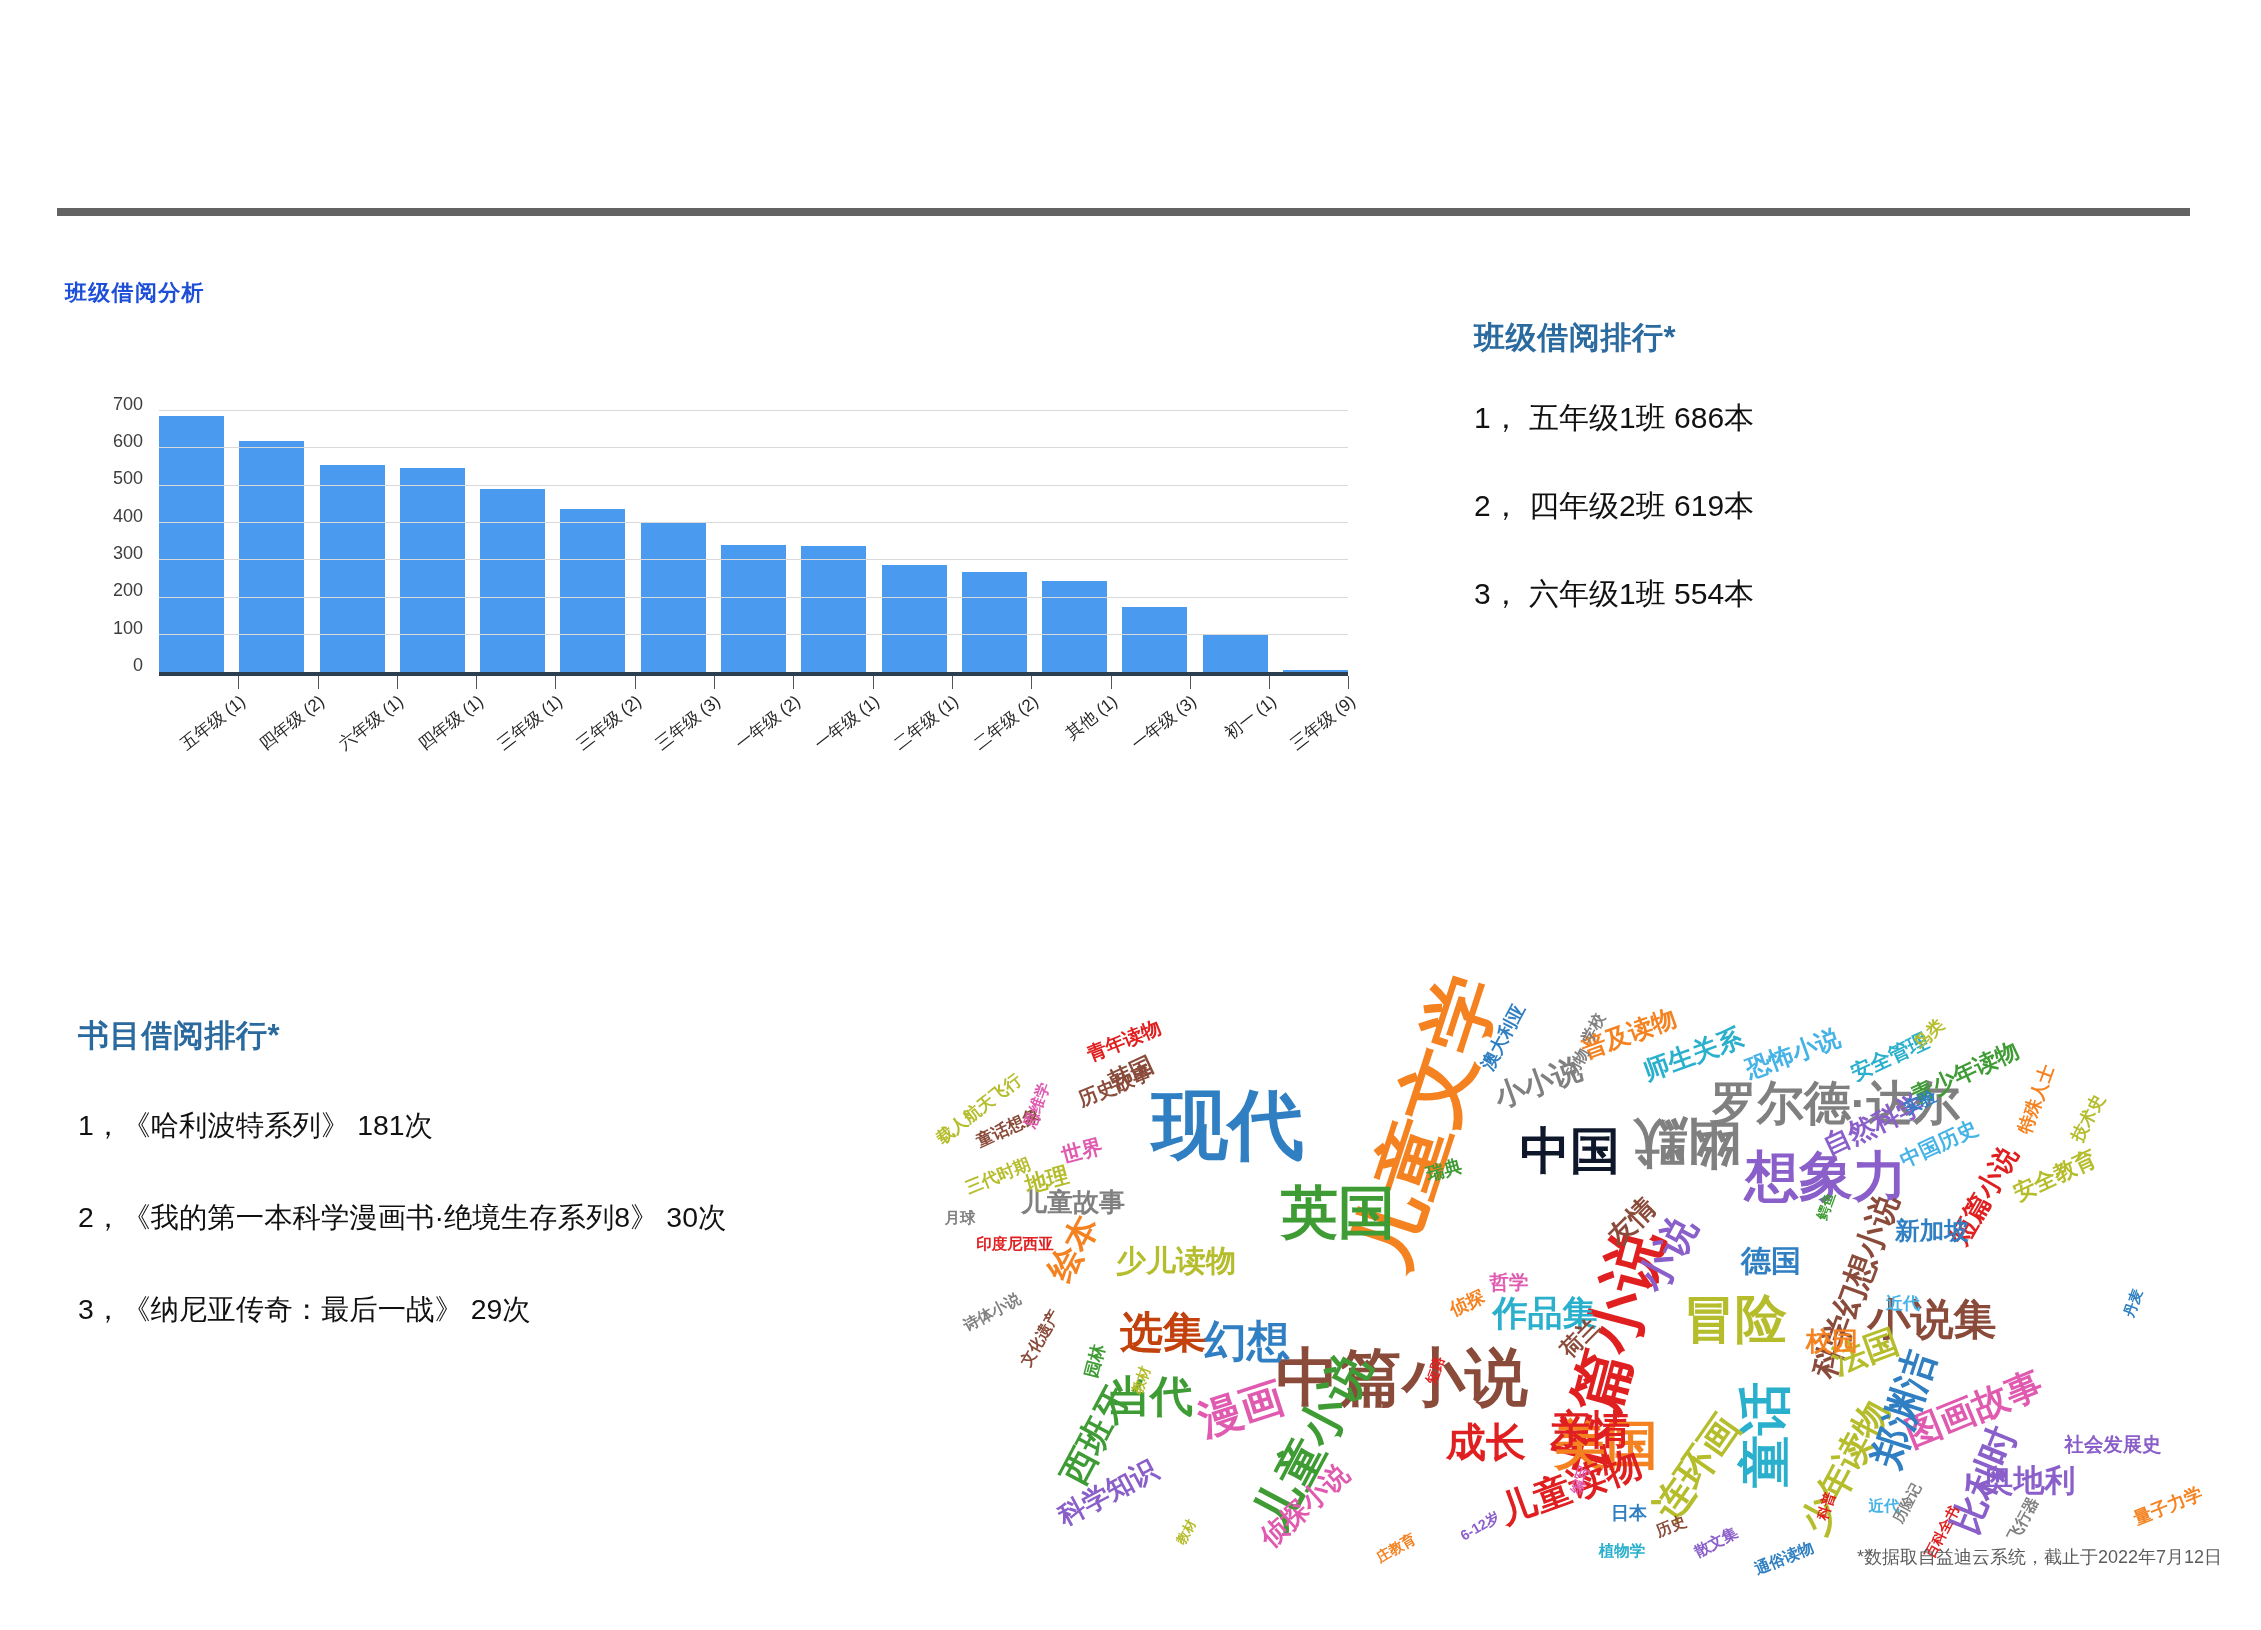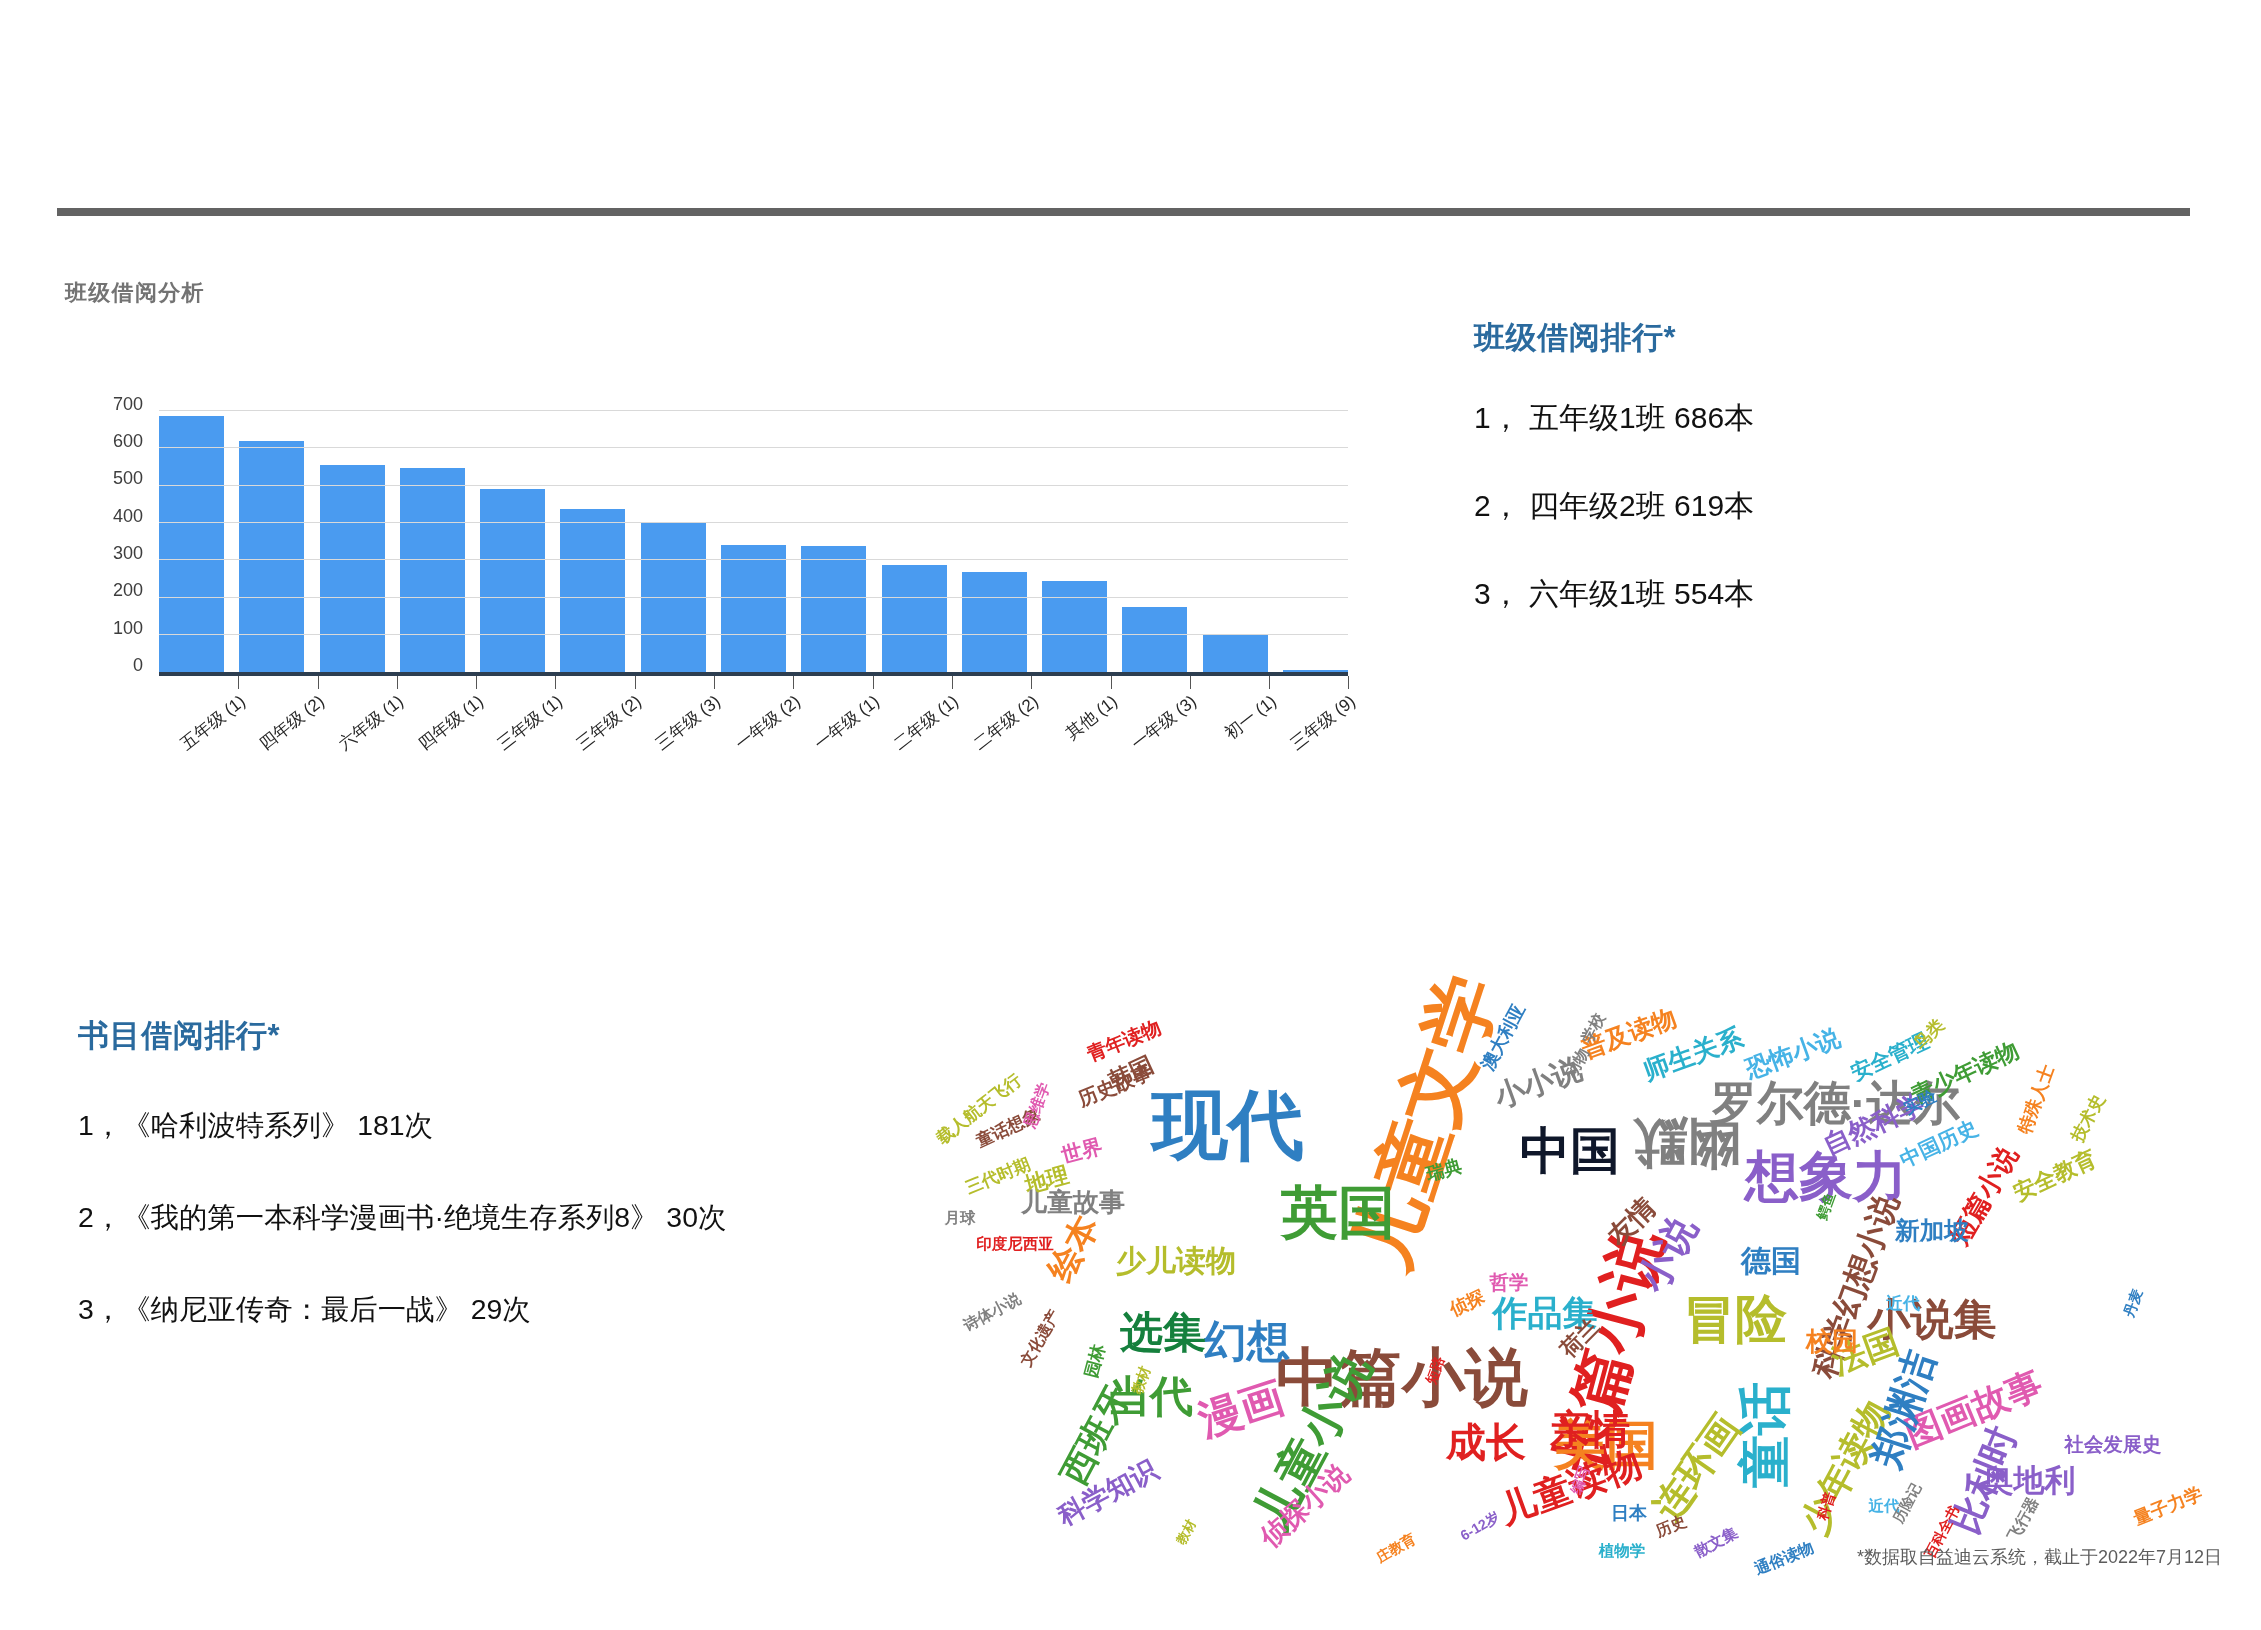--- a/index.html
+++ b/index.html
@@ -21,21 +21,21 @@
     font-size: 30px; color:#6e6e6e; letter-spacing: 11px;
     margin-top: 9px; white-space:nowrap; font-weight:400;
   }
   .hdr-rule {
     position:absolute; left:57px; top:208px; width:2133px; height:7.8px;
     background:#636363;
   }
 
   
   .chart-wrap { position:absolute; left:65px; top:278px; width:1293px; height:491px; }
-  .chart-title { font-size:22px; font-weight:700; color:#737373; letter-spacing:1.3px; }
+  .chart-title { font-size:22px; font-weight:700; color:#1d4ed8; letter-spacing:1.3px; }
 
   .plot-area {
     position:absolute; left:94px; top:133px;
     width:1189px; height:265px;
   }
   .ylabels { position:absolute; left:0px; top:122px; width:78px; height:278px; }
   .ylab {
     position:absolute; right:0; transform:translateY(-50%);
     font-size:18px; color:#3d3d3d; text-align:right; white-space:nowrap;
   }
@@ -177,21 +177,21 @@
       <div class="w" style="left: 911px; top: 113px; font-size: 47px; color: rgb(128, 128, 128); transform: translate(-50%, -50%) rotate(0deg);">罗尔德·达尔</div>
       <div class="w" style="left: 902px; top: 187px; font-size: 54px; color: rgb(138, 95, 201); transform: translate(-50%, -50%) rotate(0deg);">想象力</div>
       <div class="w" style="left: 763px; top: 155px; font-size: 54px; color: rgb(128, 128, 128); transform: translate(-50%, -50%) rotate(180deg);">幽默</div>
       <div class="w" style="left: 682px; top: 456px; font-size: 52px; color: rgb(245, 130, 32); transform: translate(-50%, -50%) rotate(0deg);">美国</div>
       <div class="w" style="left: 840px; top: 446px; font-size: 53px; color: rgb(42, 176, 204); transform: translate(-50%, -50%) rotate(-90deg);">童话</div>
       <div class="w" style="left: 811px; top: 330px; font-size: 52px; color: rgb(181, 189, 44); transform: translate(-50%, -50%) rotate(0deg);">冒险</div>
       <div class="w" style="left: 388px; top: 453px; font-size: 48px; color: rgb(63, 156, 53); transform: translate(-50%, -50%) rotate(-62deg);">儿童小说</div>
       <div class="w" style="left: 1008px; top: 330px; font-size: 43px; color: rgb(138, 75, 58); transform: translate(-50%, -50%) rotate(0deg);">小说集</div>
       <div class="w" style="left: 743px; top: 265px; font-size: 39px; color: rgb(138, 95, 201); transform: translate(-50%, -50%) rotate(-62deg);">小说</div>
       <div class="w" style="left: 323px; top: 352px; font-size: 43px; color: rgb(47, 127, 194); transform: translate(-50%, -50%) rotate(0deg);">幻想</div>
-      <div class="w" style="left: 239px; top: 343px; font-size: 43px; color: #15803d; transform: translate(-50%, -50%) rotate(0deg);">选集</div>
+      <div class="w" style="left: 239px; top: 343px; font-size: 43px; color: #c2410c; transform: translate(-50%, -50%) rotate(0deg);">选集</div>
       <div class="w" style="left: 226px; top: 407px; font-size: 43px; color: rgb(63, 156, 53); transform: translate(-50%, -50%) rotate(0deg);">当代</div>
       <div class="w" style="left: 317px; top: 420px; font-size: 43px; color: rgb(224, 90, 176); transform: translate(-50%, -50%) rotate(-18deg);">漫画</div>
       <div class="w" style="left: 562px; top: 453px; font-size: 40px; color: rgb(224, 32, 32); transform: translate(-50%, -50%) rotate(0deg);">成长</div>
       <div class="w" style="left: 666px; top: 440px; font-size: 40px; color: rgb(224, 32, 32); transform: translate(-50%, -50%) rotate(0deg);">亲情</div>
       <div class="w" style="left: 646px; top: 498px; font-size: 37px; color: rgb(224, 32, 32); transform: translate(-50%, -50%) rotate(-20deg);">儿童读物</div>
       <div class="w" style="left: 772px; top: 478px; font-size: 39px; color: rgb(181, 189, 44); transform: translate(-50%, -50%) rotate(-55deg);">连环画</div>
       <div class="w" style="left: 921px; top: 478px; font-size: 36px; color: rgb(181, 189, 44); transform: translate(-50%, -50%) rotate(-62deg);">少年读物</div>
       <div class="w" style="left: 621px; top: 323px; font-size: 35px; color: rgb(42, 176, 204); transform: translate(-50%, -50%) rotate(0deg);">作品集</div>
       <div class="w" style="left: 252px; top: 272px; font-size: 30px; color: rgb(181, 189, 44); transform: translate(-50%, -50%) rotate(0deg);">少儿读物</div>
       <div class="w" style="left: 1060px; top: 491px; font-size: 37px; color: rgb(138, 95, 201); transform: translate(-50%, -50%) rotate(-68deg);">比利时</div>

